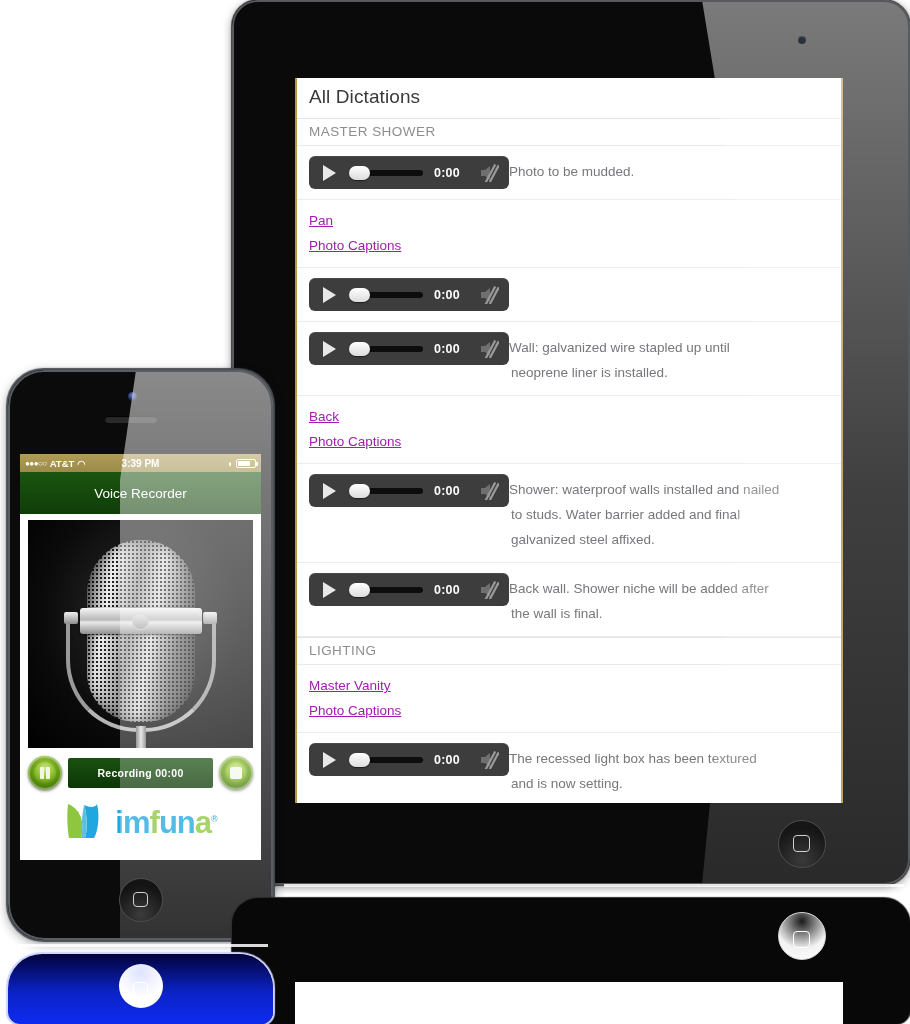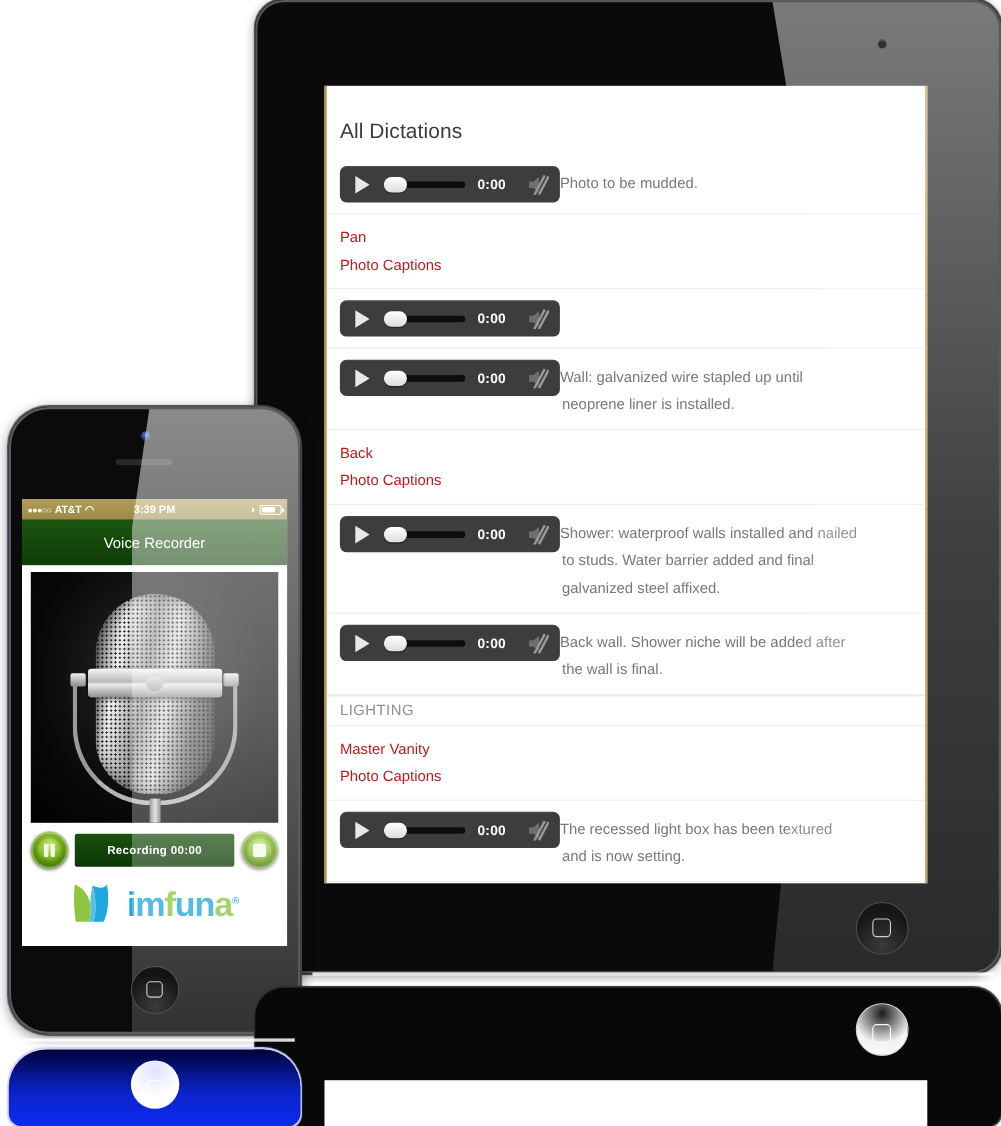--- a/index.html
+++ b/index.html
@@ -47,31 +47,31 @@
 
   
   #ipad-screen {
     position: absolute; left: 63px; top: 78px; width: 548px; height: 725px;
     background: #ffffff;
     border-left: 2px solid #b8953f;
     border-right: 2px solid #b8953f;
     overflow: hidden;
   }
   .scr-title {
-    font-size: 19px; color: #3a3a3c; padding: 31px 0 10px 12px;
+    font-size: 19px; color: #3a3a3c; padding: 8px 0 10px 12px;
     letter-spacing: .1px;
   }
   .sect-head {
     font-size: 13.5px; color: #8e8e90; letter-spacing: .45px;
     padding: 5px 0 6px 12px;
     border-top: 1px solid #e4e4e4; border-bottom: 1px solid #eaeaea;
     background: #fff;
   }
   .group-lbl {
-    font-size: 13.5px; color: #b91c1c; padding: 1px 0 0 12px; line-height: 24px;
+    font-size: 13.5px; color: #a21caf; padding: 1px 0 0 12px; line-height: 24px; text-decoration: underline;
   }
   .group-block { padding: 8px 0 9px 0; border-bottom: 1px solid #ececec; }
   .dict-row {
     display: flex; align-items: flex-start; 
     padding: 10px 8px 10px 12px;
     border-bottom: 1px solid #ececec;
   }
   .dict-caption {
     font-size: 13.5px; color: #77777c; line-height: 25px;
     padding-top: 3px; max-width: 320px;
@@ -269,20 +269,21 @@
 <body>
 
 <div id="stage">
 
   <div id="tablet">
 
     <div id="ipad-screen">
 
       <div class="scr-title">All Dictations</div>
 
+      <div class="sect-head">MASTER SHOWER</div>
 
       <div class="dict-row">
         <div class="player">
           <div class="pl-play">
               <i></i>
             </div>
           <div class="pl-slider">
             <div class="pl-track"></div>
             <div class="pl-knob"></div>
           </div>

